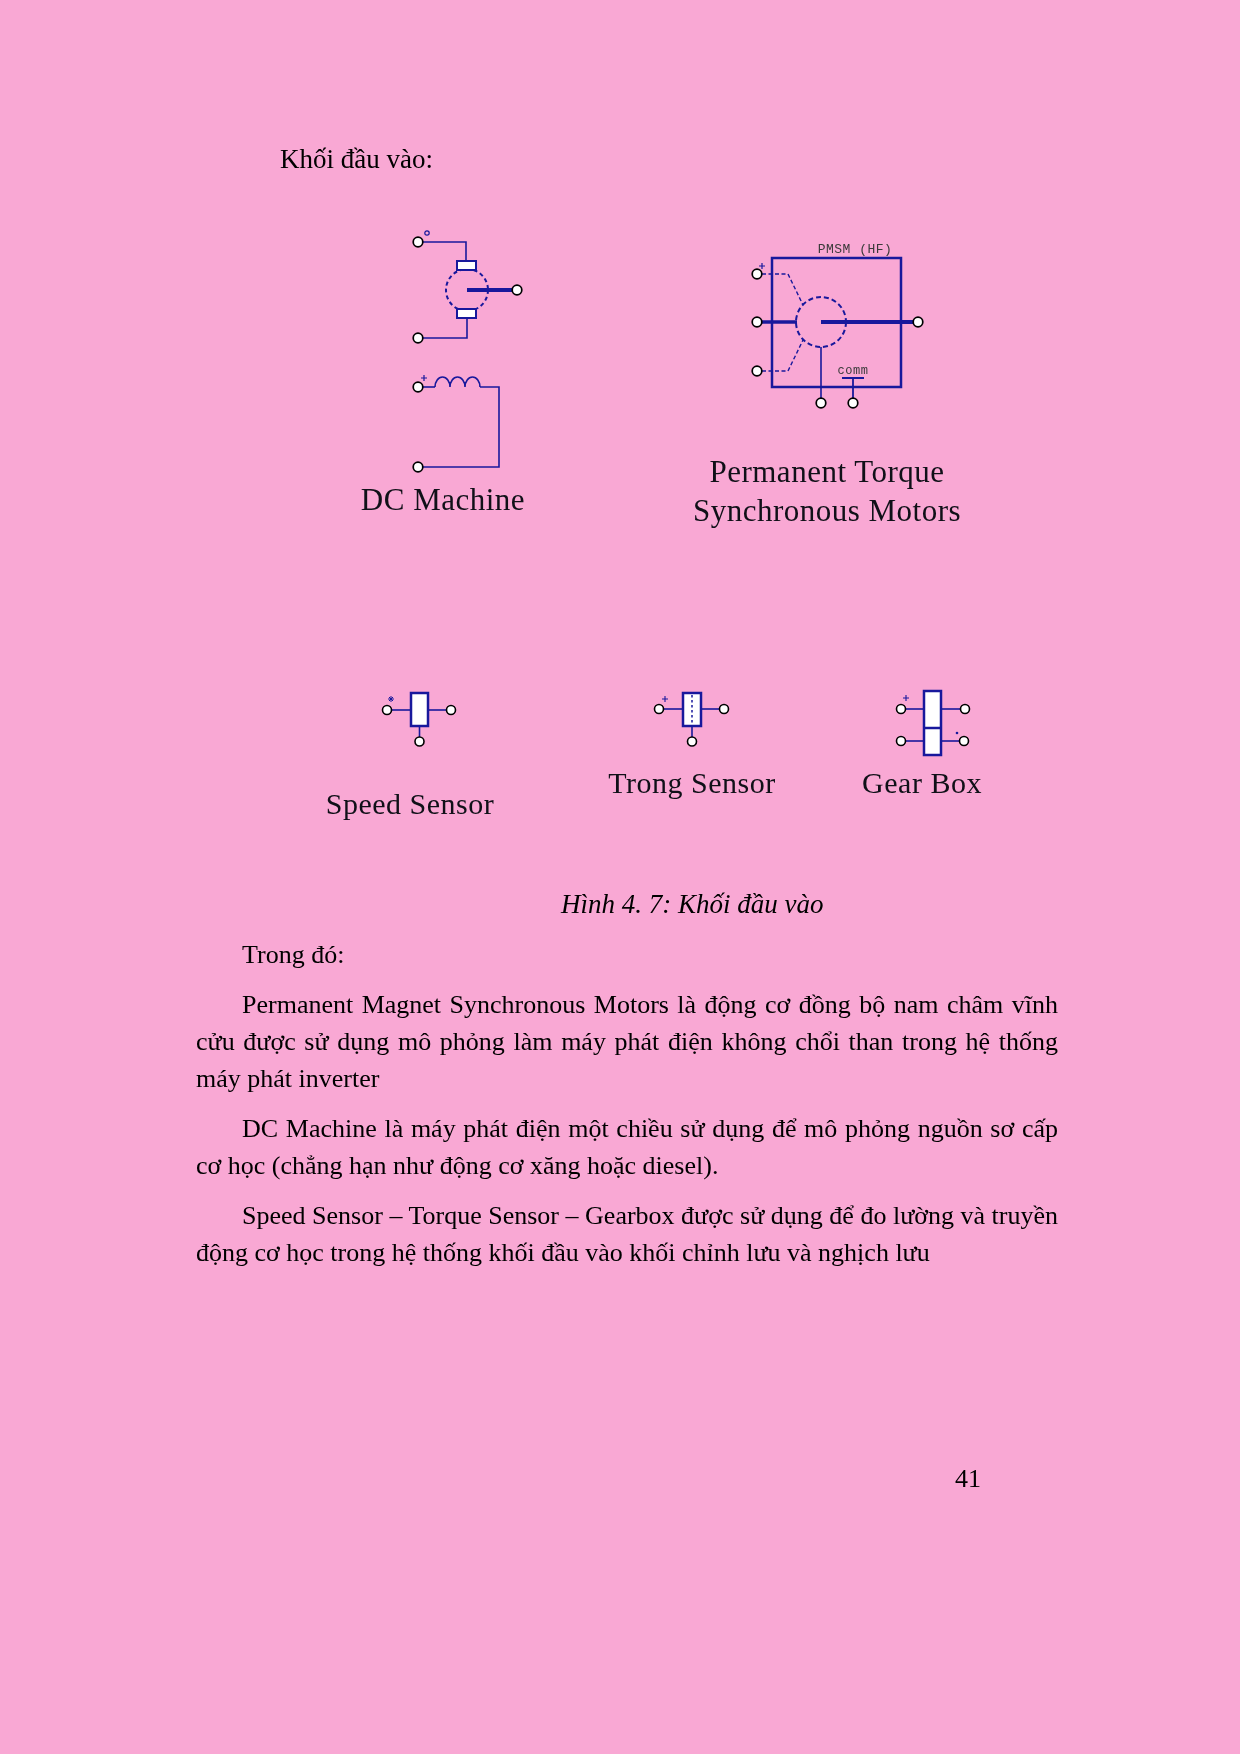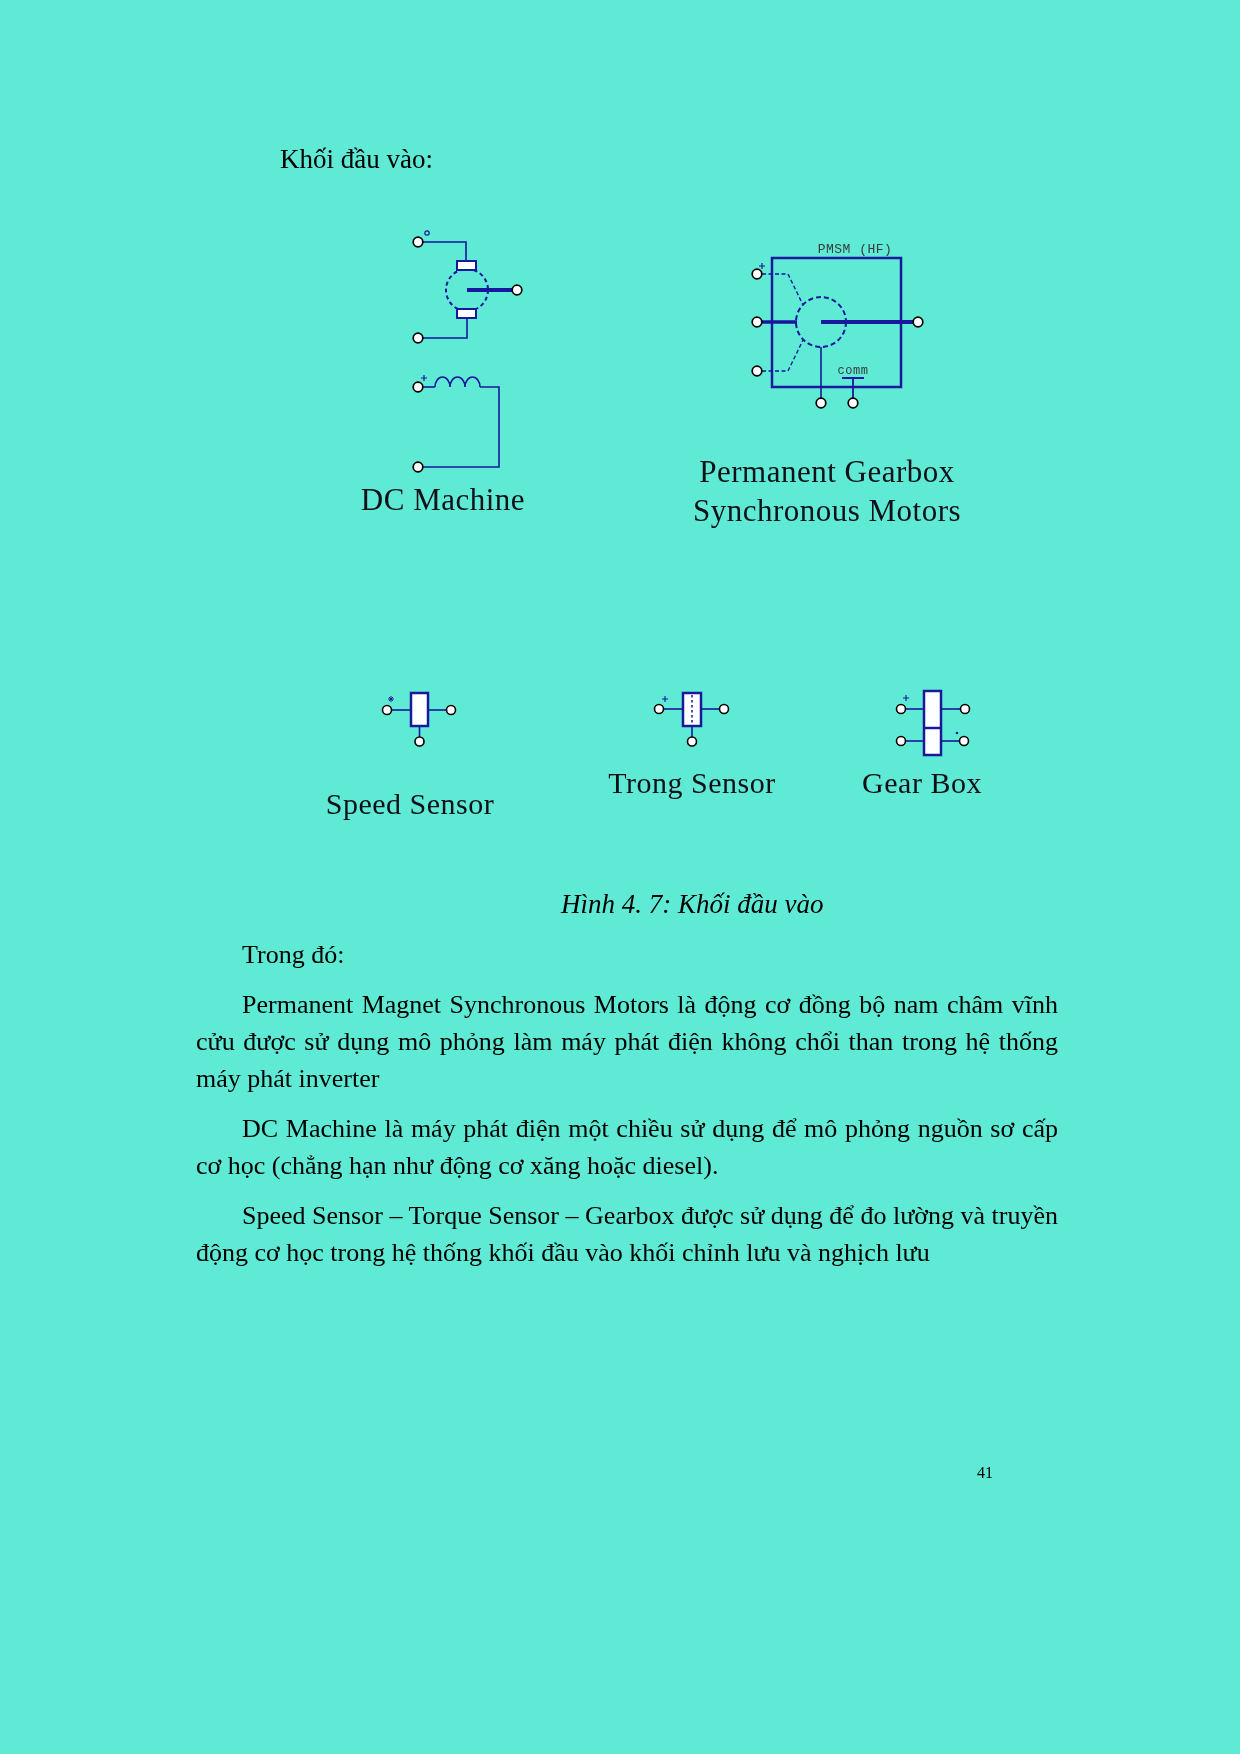--- a/index.html
+++ b/index.html
@@ -1,20 +1,20 @@
 <!DOCTYPE html>
 <html><head>
 <meta charset="utf-8">
 <style>
   html,body{margin:0;padding:0;background:#ffffff;}
   .page{
     position:relative;
     width:1240px;
     height:1754px;
-    background:#5eead4;
+    background:#f9a8d4;
     font-family:"Liberation Serif", serif;
     color:#000;
     overflow:hidden;
   }
   .abs{position:absolute;}
   .heading{
     left:280px; top:144px;
     font-size:27px;
   }
   
@@ -41,22 +41,22 @@
     font-size:26px;
     line-height:37px;
     text-align:justify;
   }
   .body-text p{
     margin:0 0 13px 0;
     text-indent:46px;
   }
   .page-number{
     left:955px; top:1464px; width:60px;
-    font-size:16px;
-    text-align:center;
+    font-size:26px;
+    text-align:left;
   }
   .blockfont{
     font-family:"Liberation Mono", monospace;
     letter-spacing:0.5px;
   }
 </style>
 </head>
 <body>
 
 <div class="page">
@@ -106,21 +106,21 @@
     <g stroke="#000" stroke-width="1.7" fill="#fff">
       <circle cx="12" cy="39" r="4.8"></circle>
       <circle cx="12" cy="87" r="4.8"></circle>
       <circle cx="12" cy="136" r="4.8"></circle>
       <circle cx="173" cy="87" r="4.8"></circle>
       <circle cx="76" cy="168" r="4.8"></circle>
       <circle cx="108" cy="168" r="4.8"></circle>
     </g>
   </svg>
   <div class="abs sym-label pmsm-label">
-    <div>Permanent Gearbox</div>
+    <div>Permanent Torque</div>
     <div>Synchronous Motors</div>
   </div>
 
   <svg class="abs" style="left:380px; top:688px;" width="80" height="62" viewBox="0 0 80 62">
     <g stroke="#18189c" fill="none" stroke-width="1.6">
       <line x1="11.5" y1="22" x2="31" y2="22"></line>
       <line x1="48" y1="22" x2="66" y2="22"></line>
       <line x1="39.5" y1="38" x2="39.5" y2="49"></line>
     </g>
     <rect x="31" y="5" width="17" height="33" fill="#fff" stroke="#18189c" stroke-width="2.5"></rect>

